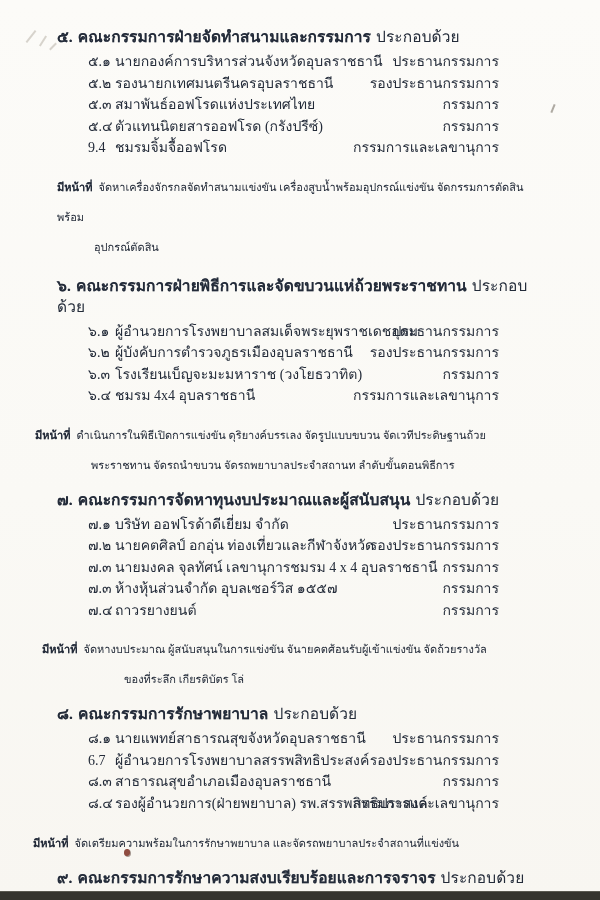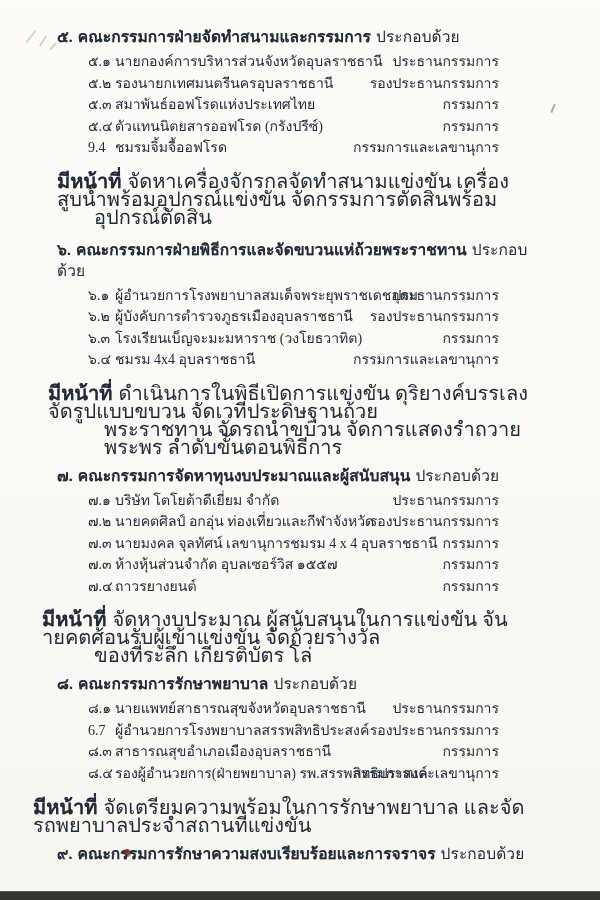--- a/index.html
+++ b/index.html
@@ -28,29 +28,29 @@
     position:relative;
     padding-left:55px;
     font-size:14px; line-height:21.5px;
     white-space:nowrap;
   }
   .m-no { display:inline-block; min-width:27px; }
   .m-role { position:absolute; right:29px; }
 
   .duty {
     margin:13px 0 0 24px;
-    font-size:20px; line-height:18px;
+    font-size:11px; line-height:30px;
   }
   .duty-label { font-weight:bold; margin-right:6px; text-shadow:0 0 .5px rgba(30,38,55,.45); }
   .cont { display:block; margin-left:37px; }
 
-  .sec-1 .duty { margin-left:15px; }
+  .sec-1 .duty { margin-left:2px; }
   .sec-1 .cont { margin-left:56px; }
   .sec-2 .duty { margin-left:9px; }
-  .sec-2 .cont { margin-left:52px; }
+  .sec-2 .cont { margin-left:82px; }
   .sec-3 .duty { margin-left:0; margin-top:14px; }
 
   
   .scan-bar {
     position:absolute; left:0; right:0; bottom:0; height:8px;
     background:#35342e; border-top:1px solid #5a5950;
   }
   .smudge { position:absolute; left:26px; top:26px; width:40px; height:30px; pointer-events:none; }
   .smudge i { position:absolute; display:block; background:rgba(128,118,104,.30); }
   .smudge i:nth-child(1) { left:4px;  top:3px;  width:2px; height:15px; transform:rotate(38deg); }
@@ -98,27 +98,27 @@
     <h3 class="sec-head"><span class="sec-no">๖.</span><span class="sec-title">คณะกรรมการฝ่ายพิธีการและจัดขบวนแห่ถ้วยพระราชทาน</span><span class="sec-suffix">ประกอบด้วย</span></h3>
     <div class="members">
   <div class="member-row"><span class="m-no">๖.๑</span><span class="m-name">ผู้อำนวยการโรงพยาบาลสมเด็จพระยุพราชเดชอุดม</span><span class="m-role">ประธานกรรมการ</span></div>
 
   <div class="member-row"><span class="m-no">๖.๒</span><span class="m-name">ผู้บังคับการตำรวจภูธรเมืองอุบลราชธานี</span><span class="m-role">รองประธานกรรมการ</span></div>
 
   <div class="member-row"><span class="m-no">๖.๓</span><span class="m-name">โรงเรียนเบ็ญจะมะมหาราช (วงโยธวาทิต)</span><span class="m-role">กรรมการ</span></div>
 
   <div class="member-row"><span class="m-no">๖.๔</span><span class="m-name">ชมรม 4x4 อุบลราชธานี</span><span class="m-role">กรรมการและเลขานุการ</span></div>
 </div>
-    <p class="duty"><span class="duty-label">มีหน้าที่</span><span class="duty-first">ดำเนินการในพิธีเปิดการแข่งขัน ดุริยางค์บรรเลง จัดรูปแบบขบวน จัดเวทีประดิษฐานถ้วย</span><span class="cont">พระราชทาน จัดรถนำขบวน จัดการแสดงรำถวายพระพร ลำดับขั้นตอนพิธีการ</span></p>
+    <p class="duty"><span class="duty-label">มีหน้าที่</span><span class="duty-first">ดำเนินการในพิธีเปิดการแข่งขัน ดุริยางค์บรรเลง จัดรูปแบบขบวน จัดเวทีประดิษฐานถ้วย</span><span class="cont">พระราชทาน จัดรถนำขบวน จัดรถพยาบาลประจำสถานท ลำดับขั้นตอนพิธีการ</span></p>
   </section>
 
   <section class="committee sec-2">
     <h3 class="sec-head"><span class="sec-no">๗.</span><span class="sec-title">คณะกรรมการจัดหาทุนงบประมาณและผู้สนับสนุน</span><span class="sec-suffix">ประกอบด้วย</span></h3>
     <div class="members">
-  <div class="member-row"><span class="m-no">๗.๑</span><span class="m-name">บริษัท โตโยต้าดีเยี่ยม จำกัด</span><span class="m-role">ประธานกรรมการ</span></div>
+  <div class="member-row"><span class="m-no">๗.๑</span><span class="m-name">บริษัท ออฟโรด้าดีเยี่ยม จำกัด</span><span class="m-role">ประธานกรรมการ</span></div>
 
   <div class="member-row"><span class="m-no">๗.๒</span><span class="m-name">นายคตศิลป์ อกอุ่น ท่องเที่ยวและกีฬาจังหวัด</span><span class="m-role">รองประธานกรรมการ</span></div>
 
   <div class="member-row"><span class="m-no">๗.๓</span><span class="m-name">นายมงคล จุลทัศน์  เลขานุการชมรม 4 x 4 อุบลราชธานี</span><span class="m-role">กรรมการ</span></div>
 
   <div class="member-row"><span class="m-no">๗.๓</span><span class="m-name">ห้างหุ้นส่วนจำกัด อุบลเซอร์วิส ๑๕๕๗</span><span class="m-role">กรรมการ</span></div>
 
   <div class="member-row"><span class="m-no">๗.๔</span><span class="m-name">ถาวรยางยนต์</span><span class="m-role">กรรมการ</span></div>
 </div>
     <p class="duty"><span class="duty-label">มีหน้าที่</span><span class="duty-first">จัดหางบประมาณ ผู้สนับสนุนในการแข่งขัน จันายคตศ้อนรับผู้เข้าแข่งขัน จัดถ้วยรางวัล</span><span class="cont">ของที่ระลึก เกียรติบัตร โล่</span></p>

